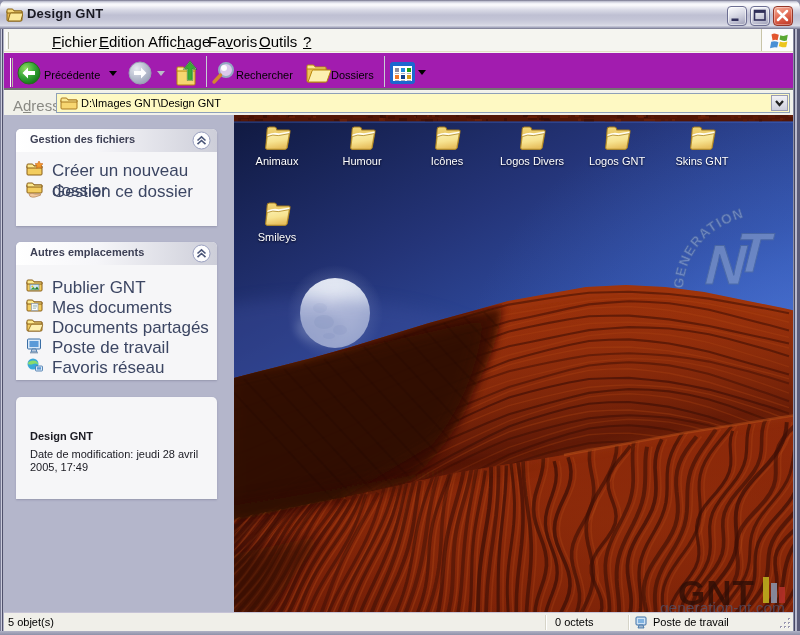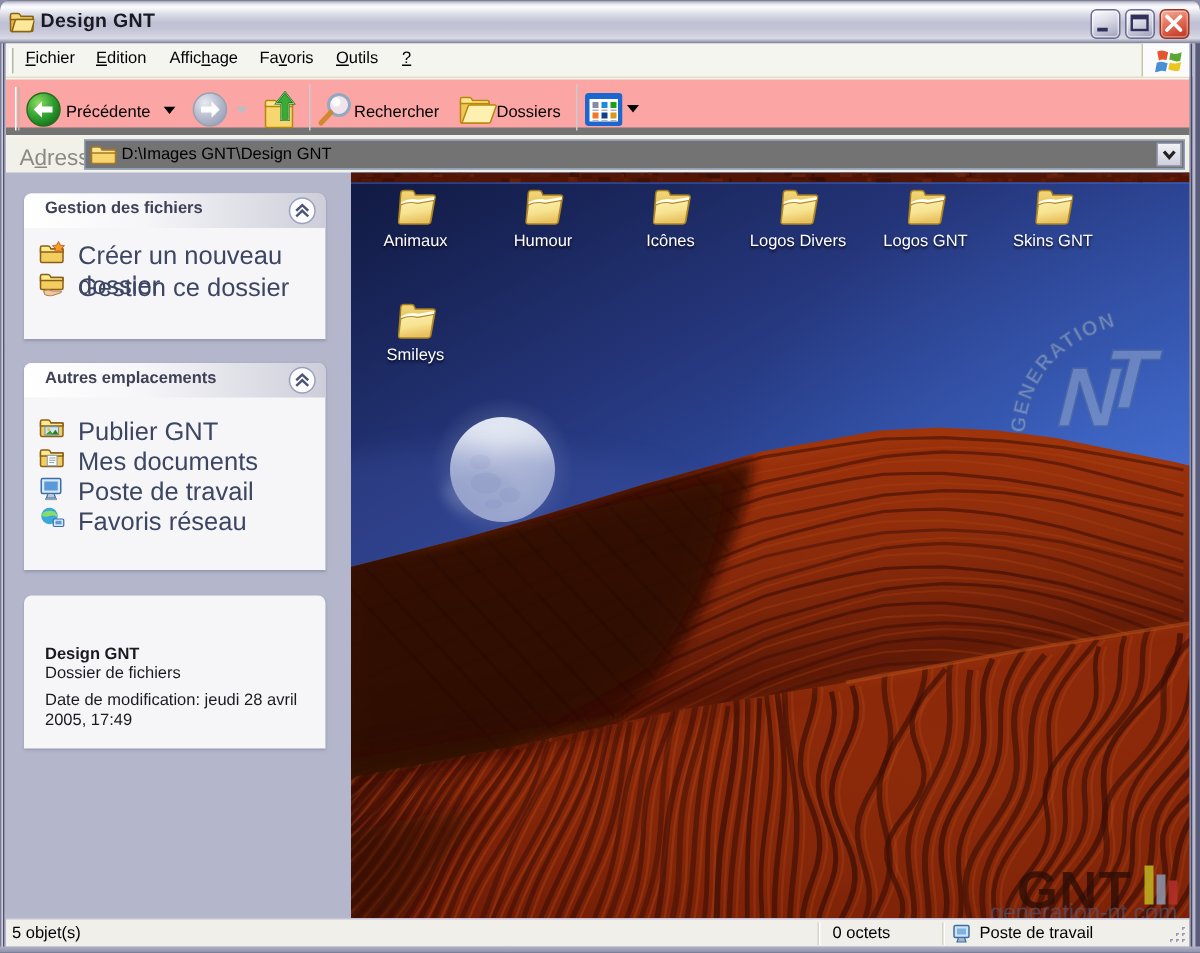--- a/index.html
+++ b/index.html
@@ -15,29 +15,29 @@
 #titlebar .ttext{position:absolute;left:27px;top:6px;font-size:13px;font-weight:bold;color:#1a1a24;letter-spacing:0.2px;}
 .wbtn{position:absolute;top:6px;width:20px;height:20px;border-radius:4px;}
 #btnmin{left:727px;background:linear-gradient(160deg,#fdfdfe 0%,#dcdde8 40%,#b9bacd 75%,#9b9cb4 100%);border:1px solid #6d6f92;box-shadow:inset 0 0 0 1px rgba(255,255,255,.55);}
 #btnmax{left:750px;background:linear-gradient(160deg,#fdfdfe 0%,#dcdde8 40%,#b9bacd 75%,#9b9cb4 100%);border:1px solid #6d6f92;box-shadow:inset 0 0 0 1px rgba(255,255,255,.55);}
 #btncls{left:773px;background:linear-gradient(160deg,#f6b09a 0%,#e4715a 45%,#cc4732 80%,#b63a28 100%);border:1px solid #943628;box-shadow:inset 0 0 0 1px rgba(255,255,255,.35);}
 .wbtn svg{position:absolute;left:0;top:0;}
 
 #client{position:absolute;left:4px;top:29px;width:789px;height:602px;background:#f4f4ee;}
 #menubar{position:absolute;left:0px;top:0px;width:789px;height:23px;background:#f5f5f0;border-bottom:1px solid #e3dfc4;}
 #menubar .grip{position:absolute;left:2px;top:3px;width:3px;height:17px;border-left:1px solid #fff;border-right:1px solid #b8b8a8;}
-#menubar span{position:absolute;top:4px;font-size:11px;color:#000;}
+#menubar span{position:absolute;top:4px;font-size:15px;color:#000;margin-left:35px;}
 #menubar u{text-decoration:underline;}
-#toolbar{position:absolute;left:0px;top:24px;width:789px;height:37px;background:#fca5a5;border-bottom:5px solid #737373;}
+#toolbar{position:absolute;left:0px;top:24px;width:789px;height:37px;background:#a21caf;border-bottom:2px solid #737373;}
 #toolbar .grip{position:absolute;left:6px;top:5px;width:3px;height:29px;border-left:1px solid #fff;border-right:1px solid #b8b8a8;}
 #toolbar .lbl{position:absolute;font-size:11px;color:#000;top:16px;}
 #toolbar .sep{position:absolute;top:3px;width:1px;height:31px;background:#c7ccd4;}
 #addrbar{position:absolute;left:0px;top:62px;width:789px;height:24px;background:#f1f1ea;}
 #addrbar .albl{position:absolute;left:9px;top:6px;font-size:15px;color:#8a8a84;}
-#addrinput{position:absolute;left:52px;top:2px;width:734px;height:20px;background:#737373;border:1px solid #8ea0b8;}
+#addrinput{position:absolute;left:52px;top:2px;width:734px;height:20px;background:#fef9c3;border:1px solid #8ea0b8;}
 #addrinput .atext{position:absolute;left:24px;top:3px;font-size:11px;color:#000;}
 #addrdrop{position:absolute;right:1px;top:1px;width:17px;height:16px;background:linear-gradient(180deg,#f2f2f6,#cfd0dd);border:1px solid #9a9cb5;}
 
 #main{position:absolute;left:0px;top:86px;width:789px;height:497px;}
 #panel{position:absolute;left:0;top:0;width:230px;height:497px;background:#b4b6cb;}
 .box{position:absolute;left:12px;width:201px;background:#f6f6f8;border-radius:5px 5px 0 0;box-shadow:0 1px 2px rgba(60,60,90,.25);}
 .bhead{position:relative;height:23px;background:linear-gradient(90deg,#ffffff 0%,#f6f6f9 40%,#cdced9 100%);border-radius:5px 5px 0 0;}
 .bhead .btxt{position:absolute;left:14px;top:4px;font-size:11px;font-weight:bold;color:#3e4156;}
 .bhead svg{position:absolute;right:6px;top:2px;}
 .item{position:relative;height:21px;}
@@ -232,41 +232,48 @@
               <svg width="18" height="17" viewBox="0 0 18 17">
                 <path d="M1,5 L1,13 Q1,14 2,14 L15,14 Q16,14 16,13 L16,5 Z" fill="#f3cd5f" stroke="#8a5f16"></path>
                 <path d="M1,6 L1,4 Q1,3 2,3 L6,3 Q7,3 7.5,4 L8,5 L15,5 Q16,5 16,6 L16,7 L1,7 Z" fill="#fde98e" stroke="#8a5f16"></path>
                 <rect x="5.5" y="6.5" width="6.5" height="7" fill="#fdfdfd" stroke="#8a9ab0" stroke-width="0.7"></rect>
                 <path d="M6.8,8.3 L11,8.3 M6.8,9.8 L11,9.8 M6.8,11.3 L10,11.3" stroke="#8aa" stroke-width="0.7"></path>
               </svg>
               <span class="itxt">Mes documents</span>
             </div>
             <div class="item" style="height:20px">
               <svg width="18" height="17" viewBox="0 0 18 17">
+                <path d="M1,5 L1,13 Q1,14 2,14 L15,14 Q16,14 16,13 L16,5 Z" fill="#f3cd5f" stroke="#8a5f16"></path>
+                <path d="M1,6 L1,4 Q1,3 2,3 L6,3 Q7,3 7.5,4 L8,5 L15,5 Q16,5 16,6 L16,7 L1,7 Z" fill="#fde98e" stroke="#8a5f16"></path>
+                <path d="M2,14 L5,8 Q5.3,7.3 6,7.3 L16,7.3 Q17,7.3 16.7,8.1 L14.6,13.4 Q14.4,14 13.7,14 Z" fill="#fdf0b0" stroke="#8a5f16" stroke-width="0.8"></path>
+              </svg>
+              <span class="itxt">Documents partagés</span>
+            </div>
+            <div class="item" style="height:20px">
+              <svg width="18" height="17" viewBox="0 0 18 17">
                 <rect x="1.5" y="2" width="13" height="10" rx="1" fill="#d8e8f8" stroke="#3a6ea5"></rect>
                 <rect x="3.5" y="4" width="9" height="6" fill="#5a9ad8"></rect>
                 <path d="M6,12 L10,12 L11,15 L5,15 Z" fill="#b8c8dc" stroke="#3a6ea5" stroke-width="0.8"></path>
                 <rect x="4" y="15" width="8" height="1.4" fill="#8aa0b8"></rect>
               </svg>
               <span class="itxt">Poste de travail</span>
             </div>
             <div class="item" style="height:20px">
               <svg width="18" height="17" viewBox="0 0 18 17">
                 <circle cx="7" cy="7" r="5.5" fill="#3aa8d8"></circle>
                 <path d="M2.5,5 Q6,2.5 10,4 Q12.5,5.5 12,7.5 Q9.5,6 7,7 Q4.5,8 2,7 Z" fill="#8adc6a"></path>
                 <rect x="9.5" y="9" width="7" height="5" rx="0.8" fill="#d8e8f8" stroke="#3a6ea5" stroke-width="0.8"></rect>
                 <rect x="11" y="10.2" width="4" height="2.4" fill="#5a9ad8"></rect>
               </svg>
               <span class="itxt">Favoris réseau</span>
             </div>
           </div>
           <div class="box" style="top:282px;height:102px">
             <div style="position:absolute;left:14px;top:33px;width:178px;font-size:11px;color:#1a1a22;line-height:13px">
               <div style="font-weight:bold">Design GNT</div>
-              <div>Dossier de fichiers</div>
               <div style="height:5px"></div>
               <div>Date de modification: jeudi 28 avril 2005, 17:49</div>
             </div>
           </div>
    </div>
    <div id="content">
     <svg class="bg" width="562" height="497" viewBox="0 0 562 497">
             <defs>
 <linearGradient id="sky" x1="0" y1="0" x2="0.62" y2="1">
  <stop offset="0" stop-color="#101940"></stop>

